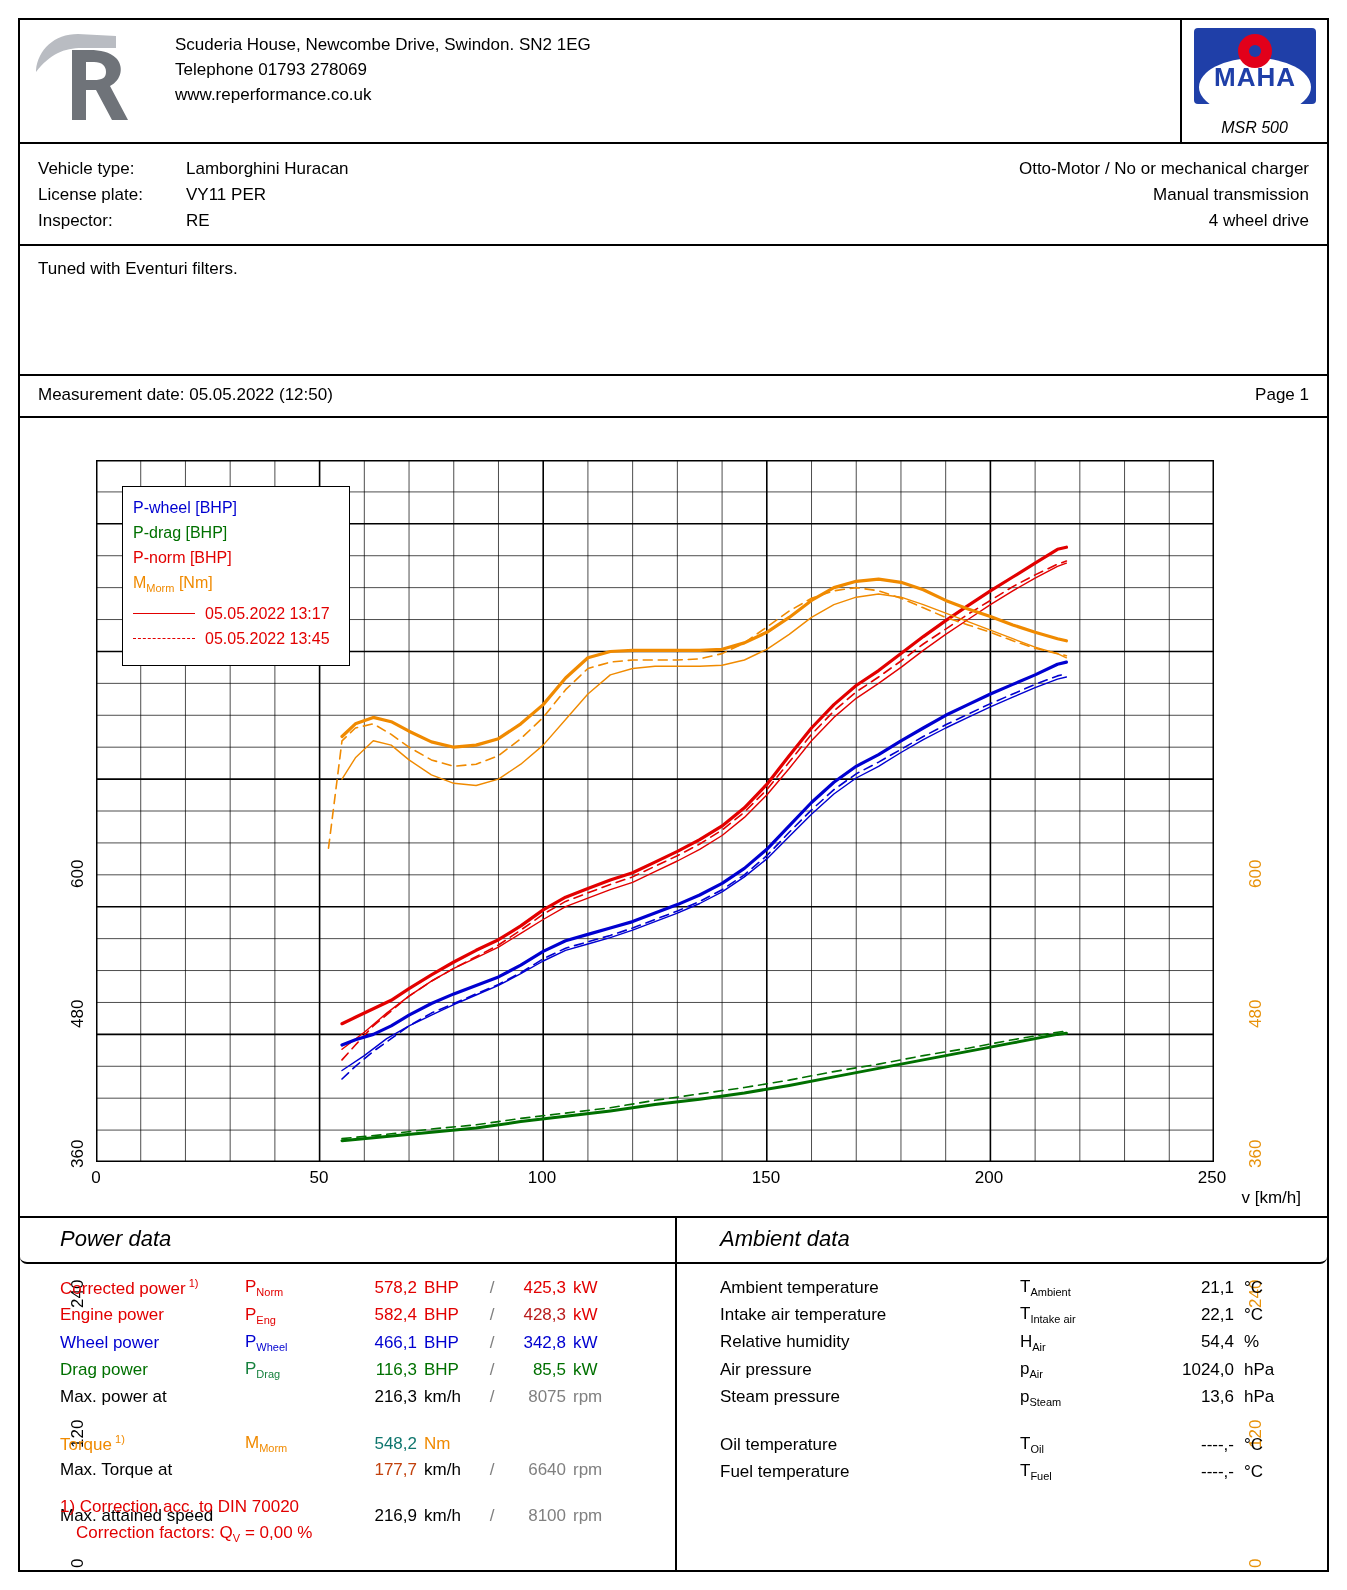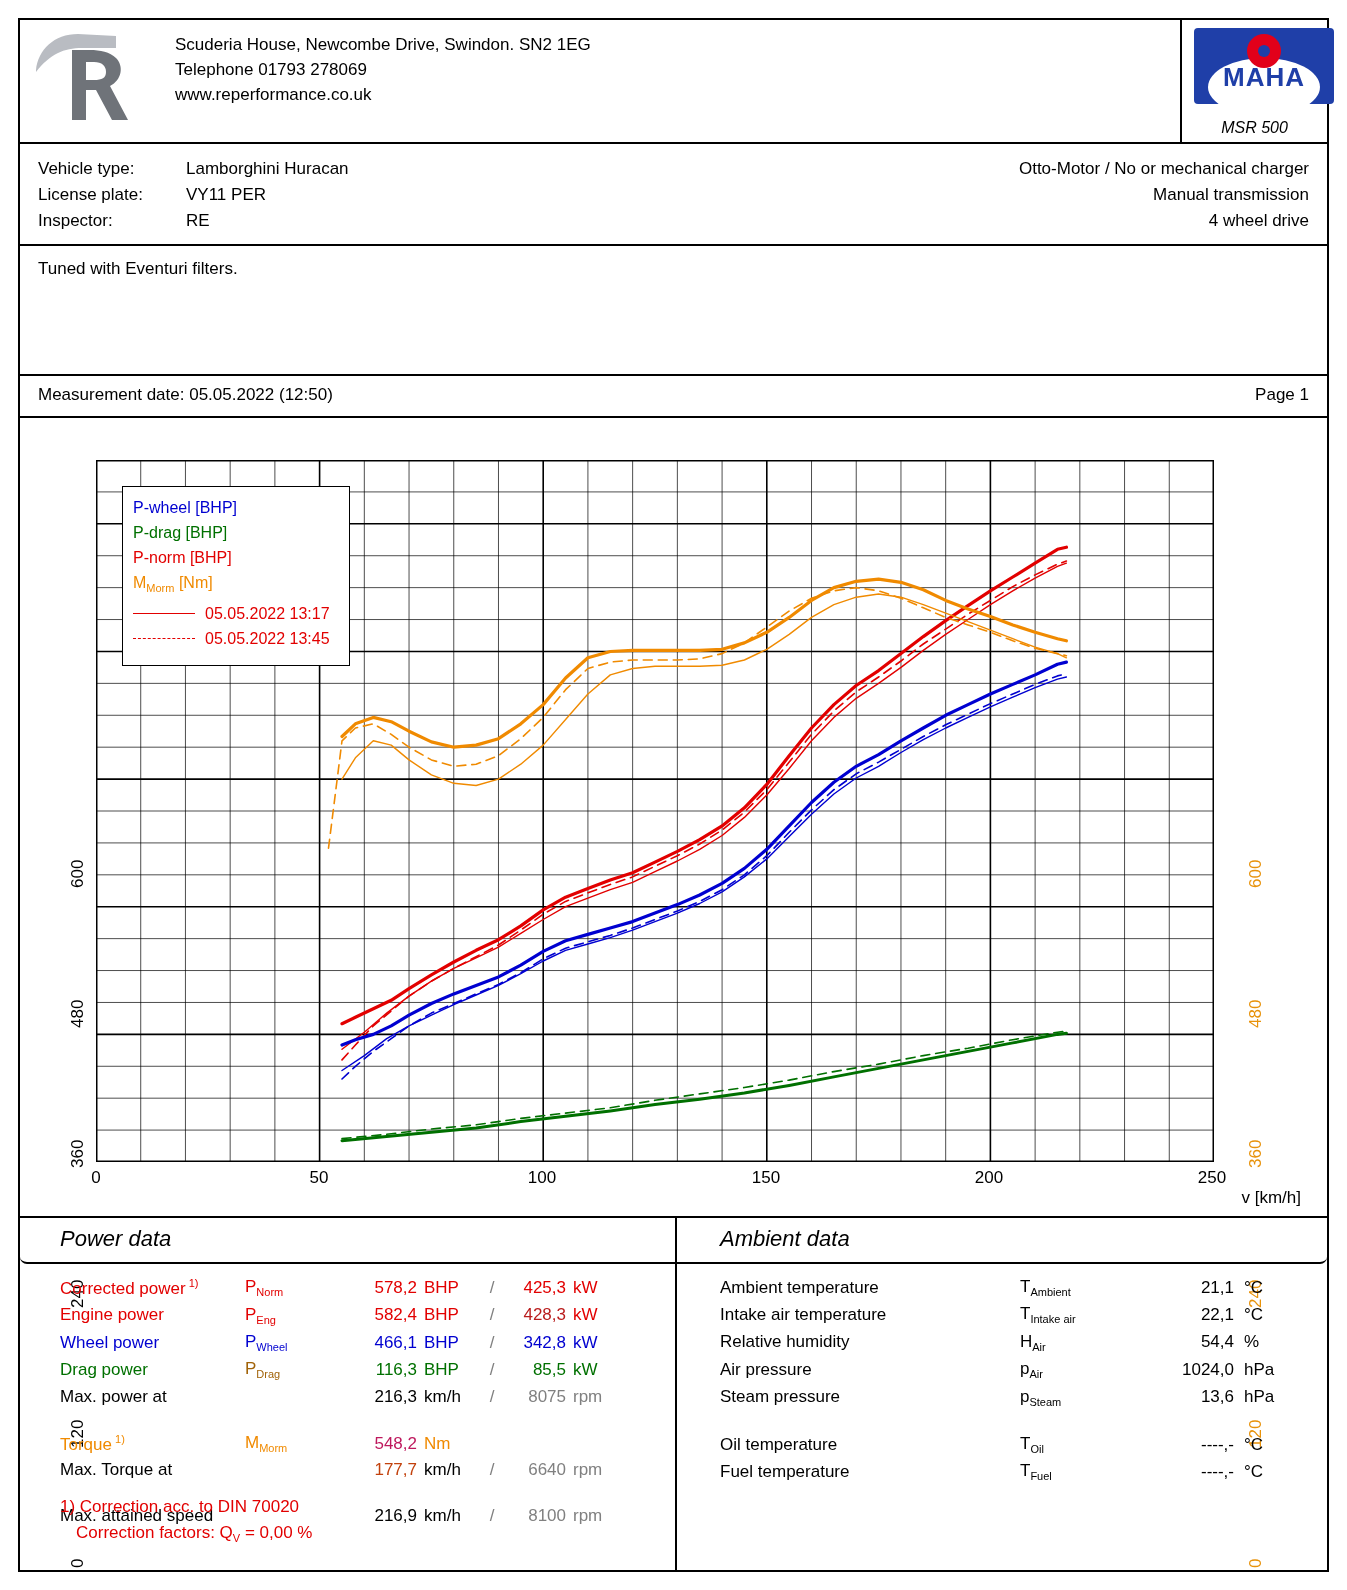--- a/index.html
+++ b/index.html
@@ -4,21 +4,21 @@
 <style>
   html,body{margin:0;padding:0;background:#ffffff;}
   body{width:1347px;height:1590px;font-family:"Liberation Sans",sans-serif;color:#000;}
   .sheet{position:relative;width:1347px;height:1590px;box-sizing:border-box;}
 
   
   .hdr{position:absolute;left:18px;top:18px;width:1311px;height:126px;border:2px solid #000;box-sizing:border-box;}
   .hdr-logo{position:absolute;left:0;top:0;width:140px;height:122px;}
   .hdr-text{position:absolute;left:155px;top:12px;font-size:17px;line-height:25px;}
   .hdr-right{position:absolute;right:0;top:0;width:147px;height:122px;border-left:2px solid #000;box-sizing:border-box;}
-  .maha-box{position:absolute;left:12px;top:8px;width:140px;height:76px;background:#1f3fa8;border-radius:4px;overflow:hidden;}
+  .maha-box{position:absolute;left:12px;top:8px;width:122px;height:76px;background:#1f3fa8;border-radius:4px;overflow:hidden;}
   .maha-eye{position:absolute;left:50%;top:30px;transform:translateX(-50%);width:112px;height:58px;background:#fff;border-radius:50%/50%;}
   .maha-gear{position:absolute;left:50%;top:6px;transform:translateX(-50%);width:34px;height:34px;background:#e2001a;border-radius:50%;}
   .maha-gear:before{content:"";position:absolute;left:50%;top:50%;transform:translate(-50%,-50%);width:12px;height:12px;background:#1f3fa8;border-radius:50%;}
   .maha-word{position:absolute;left:0;right:0;top:34px;text-align:center;color:#1f3fa8;font-weight:bold;font-size:26px;letter-spacing:1px;font-family:"Liberation Sans",sans-serif;}
   .msr{position:absolute;left:0;right:0;bottom:5px;text-align:center;font-style:italic;font-size:16px;}
 
   
   .info{position:absolute;left:18px;top:144px;width:1311px;height:232px;border-left:2px solid #000;border-right:2px solid #000;border-bottom:2px solid #000;box-sizing:border-box;}
   .info-rows{position:absolute;left:18px;top:12px;font-size:17px;line-height:26px;}
   .info-rows .lbl{display:inline-block;width:148px;}
@@ -261,21 +261,21 @@
             <td class="c1" style="color:#0000d0">Wheel power</td>
             <td class="c2" style="color:#0000d0">P<span class="sub">Wheel</span></td>
             <td class="c3" style="color:#0000d0">466,1</td>
             <td class="c4" style="color:#0000d0">BHP</td>
             <td class="c5">/</td>
             <td class="c6 " style="color:#0000d0">342,8</td>
             <td class="c7 " style="color:#0000d0">kW</td>
           </tr>
           <tr>
             <td class="c1" style="color:#007000">Drag power</td>
-            <td class="c2" style="color:#a16207">P<span class="sub">Drag</span></td>
+            <td class="c2" style="color:#15803d">P<span class="sub">Drag</span></td>
             <td class="c3" style="color:#007000">116,3</td>
             <td class="c4" style="color:#007000">BHP</td>
             <td class="c5">/</td>
             <td class="c6 " style="color:#007000">85,5</td>
             <td class="c7 " style="color:#007000">kW</td>
           </tr>
           <tr>
             <td class="c1" style="color:#000000">Max. power at</td>
             <td class="c2" style="color:#000000"></td>
             <td class="c3" style="color:#000000">216,3</td>
@@ -283,21 +283,21 @@
             <td class="c5">/</td>
             <td class="c6 grey" style="">8075</td>
             <td class="c7 grey" style="">rpm</td>
           </tr>
           <tr>
             <td colspan="7" style="height:14px"></td>
           </tr>
           <tr>
             <td class="c1" style="color:#f08a00">Torque<span class="sup"> 1)</span></td>
             <td class="c2" style="color:#f08a00">M<span class="sub">Morm</span></td>
-            <td class="c3" style="color:#be185d">548,2</td>
+            <td class="c3" style="color:#0f766e">548,2</td>
             <td class="c4" style="color:#f08a00">Nm</td>
             <td class="c5"></td>
             <td class="c6 " style="color:#f08a00"></td>
             <td class="c7 " style="color:#f08a00"></td>
           </tr>
           <tr>
             <td class="c1" style="color:#000000">Max. Torque at</td>
             <td class="c2" style="color:#000000"></td>
             <td class="c3" style="color:#c2410c">177,7</td>
             <td class="c4" style="color:#000000">km/h</td>

